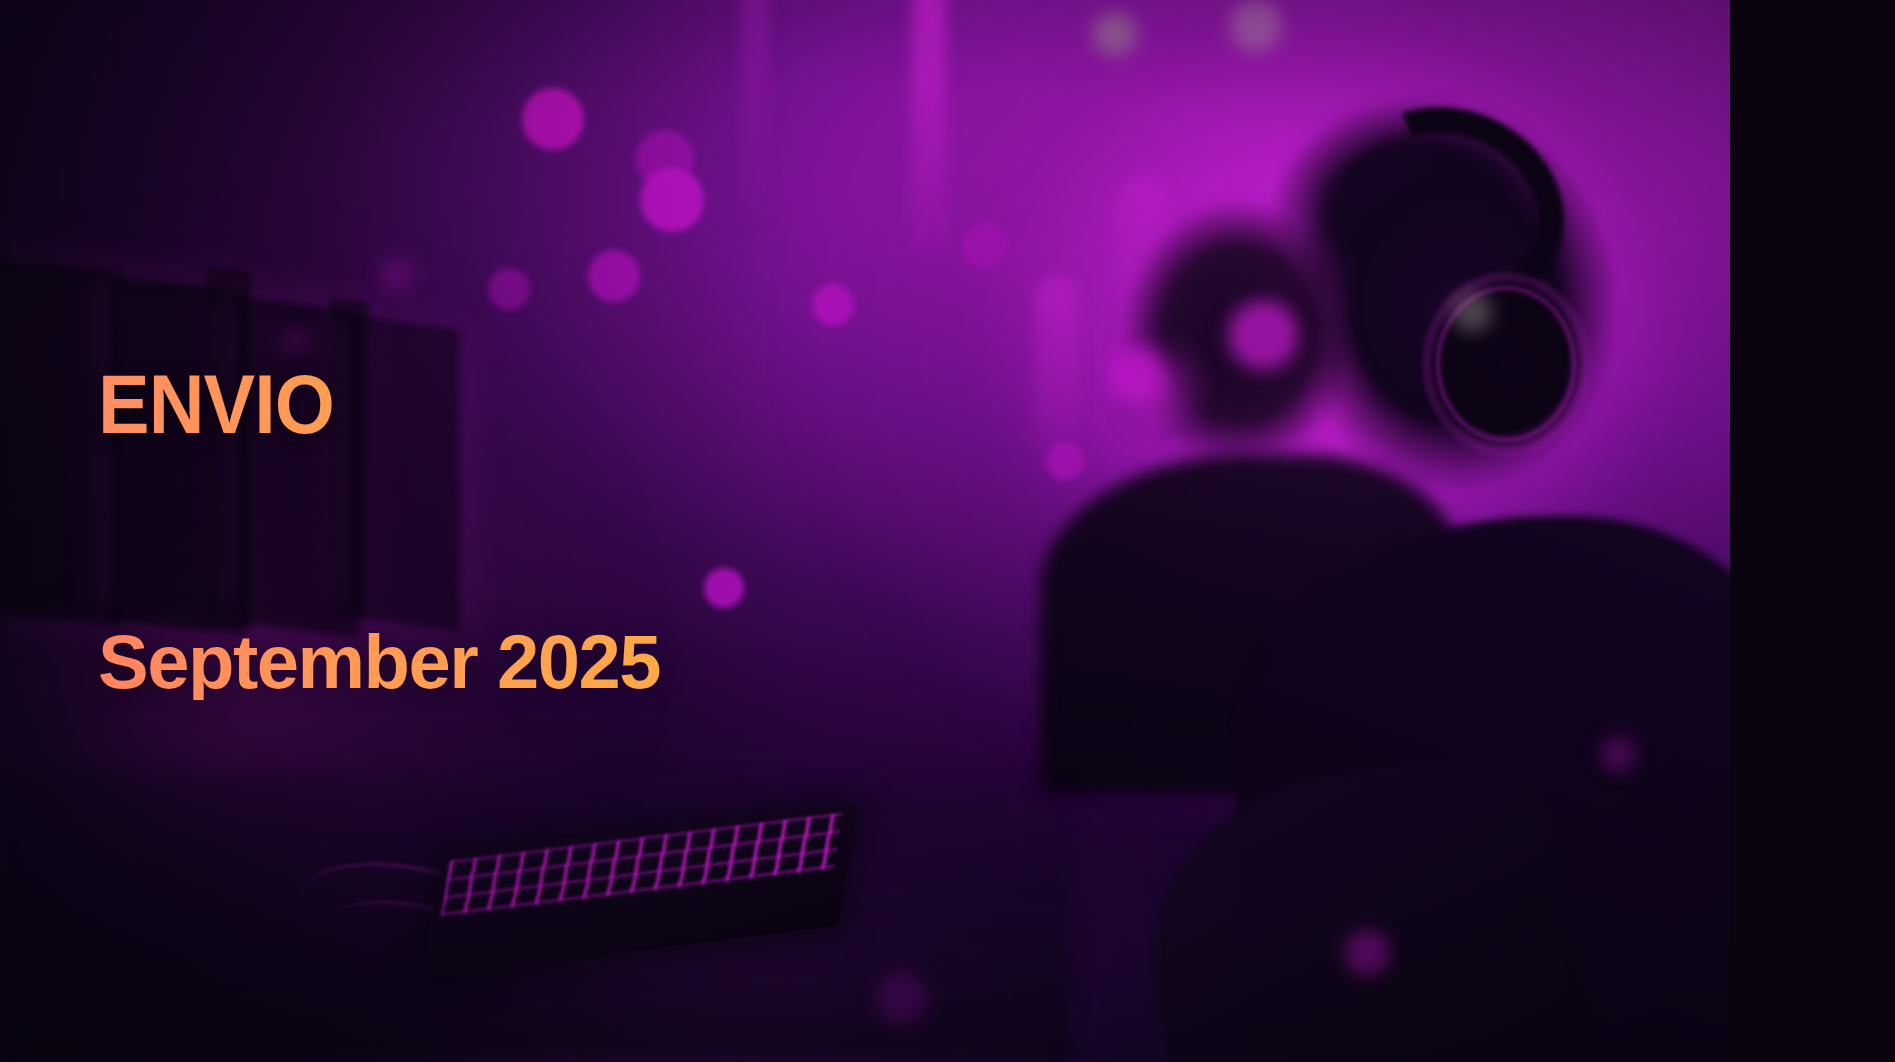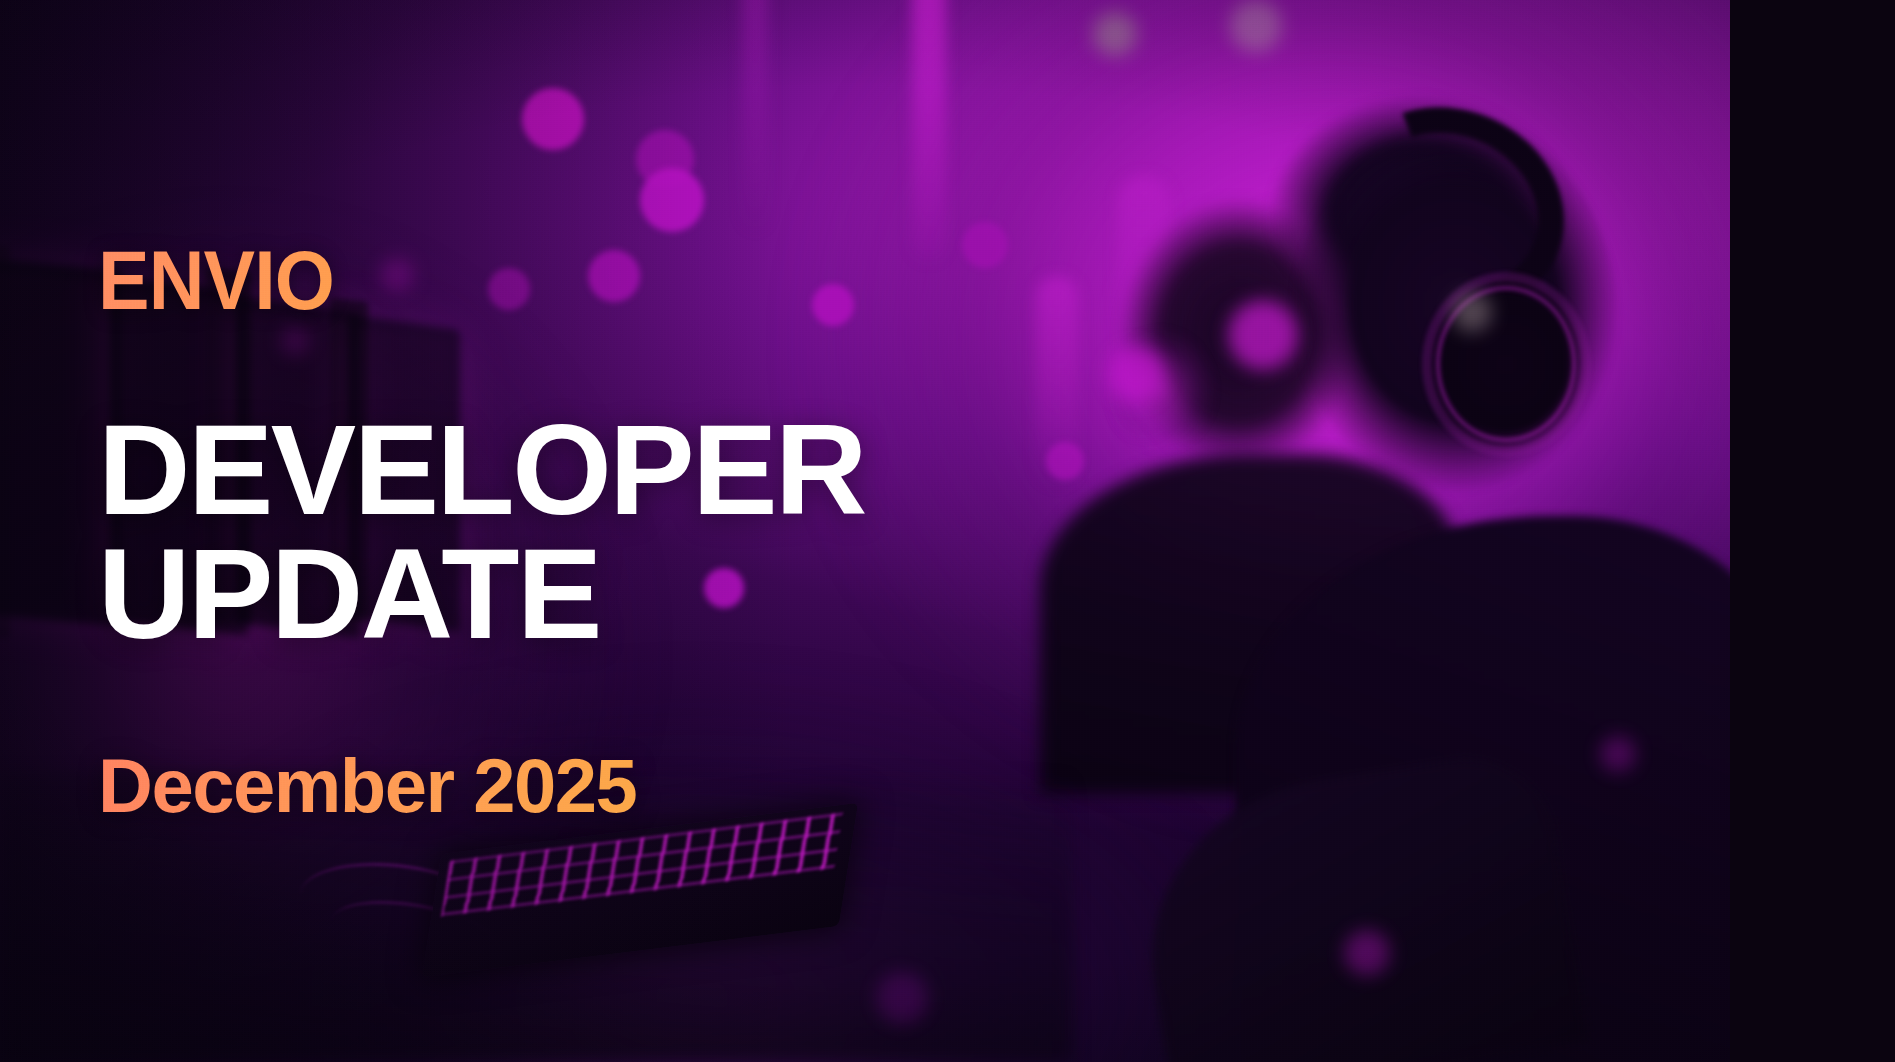--- a/index.html
+++ b/index.html
@@ -348,21 +348,17 @@
       <div class="bokeh soft" style="left: 876px; top: 972px; width: 52px; height: 52px; background: rgb(124, 10, 146); opacity: 0.3;"></div>
     </div>
 
   <div class="bg-vignette"></div>
   <div class="grain"></div>
 
   <div class="content">
 
     <div class="logo">ENVIO</div>
 
-    <h1 class="headline">
-      <span class="line">DEVELOPER</span>
-      <span class="line">UPDATE</span>
-    </h1>
-
-    <div class="date">December 2025</div>
+
+    <div class="date">September 2025</div>
   </div>
 
 </div>
 
 </body></html>

